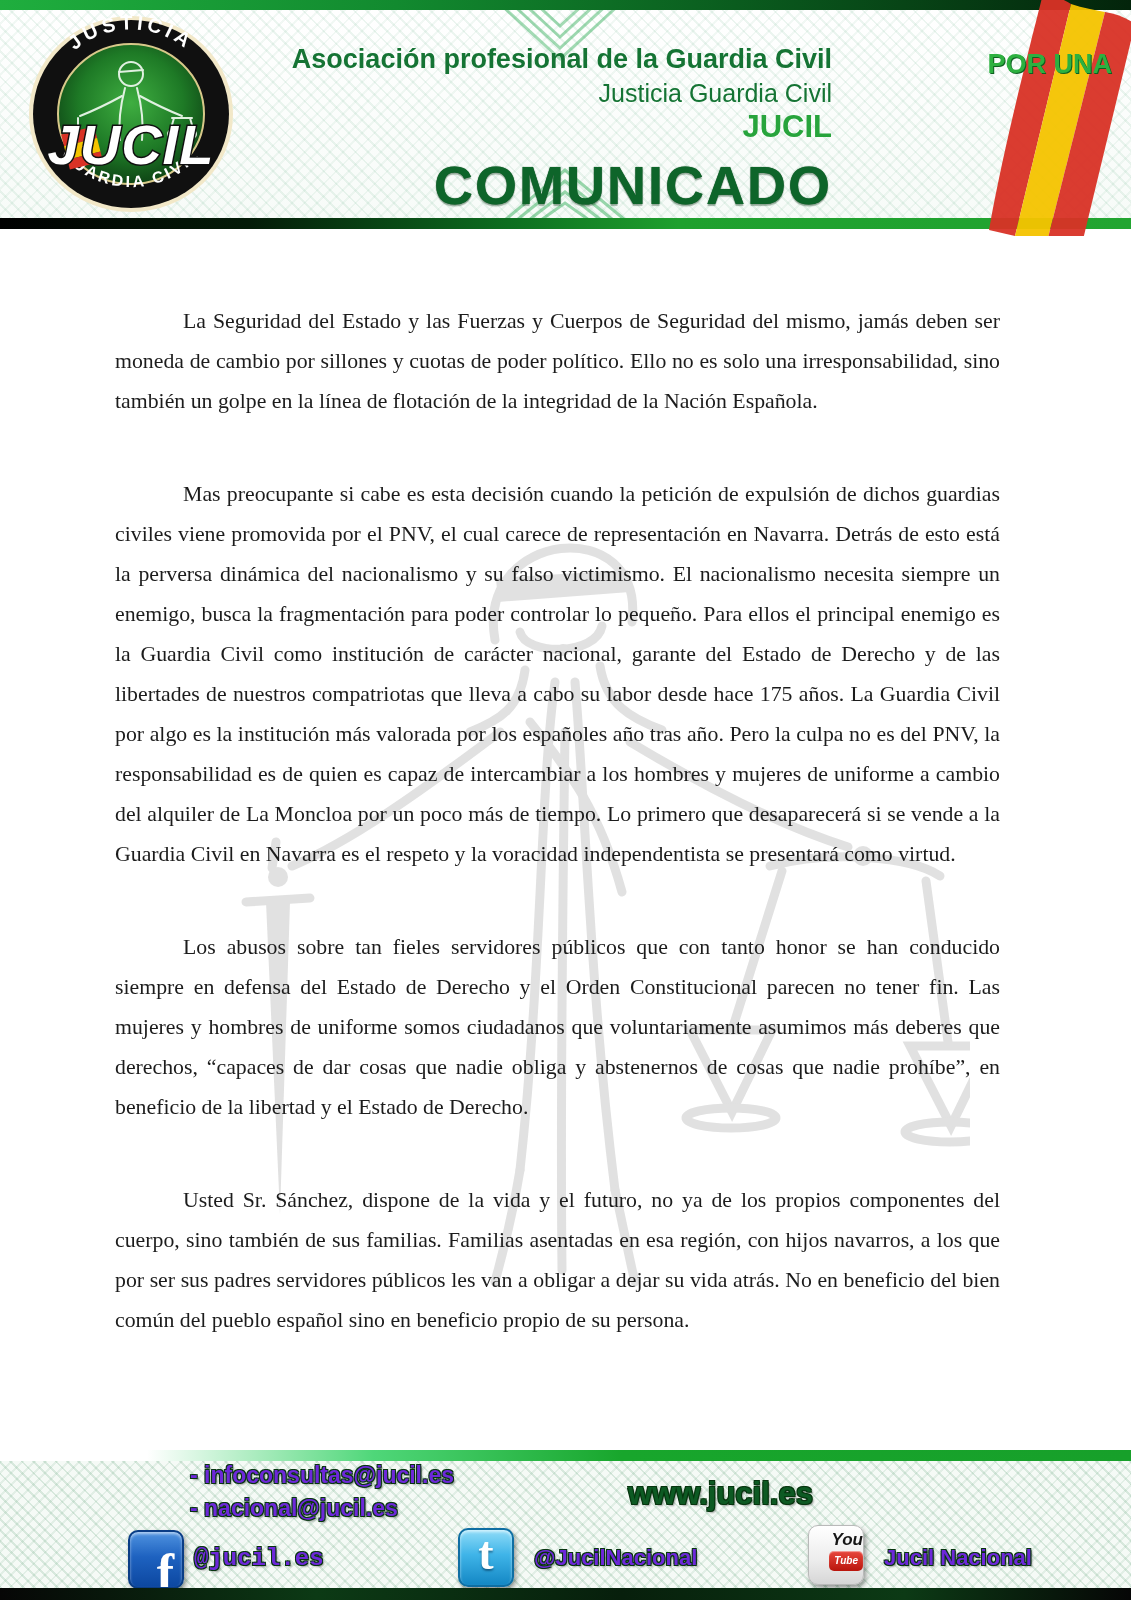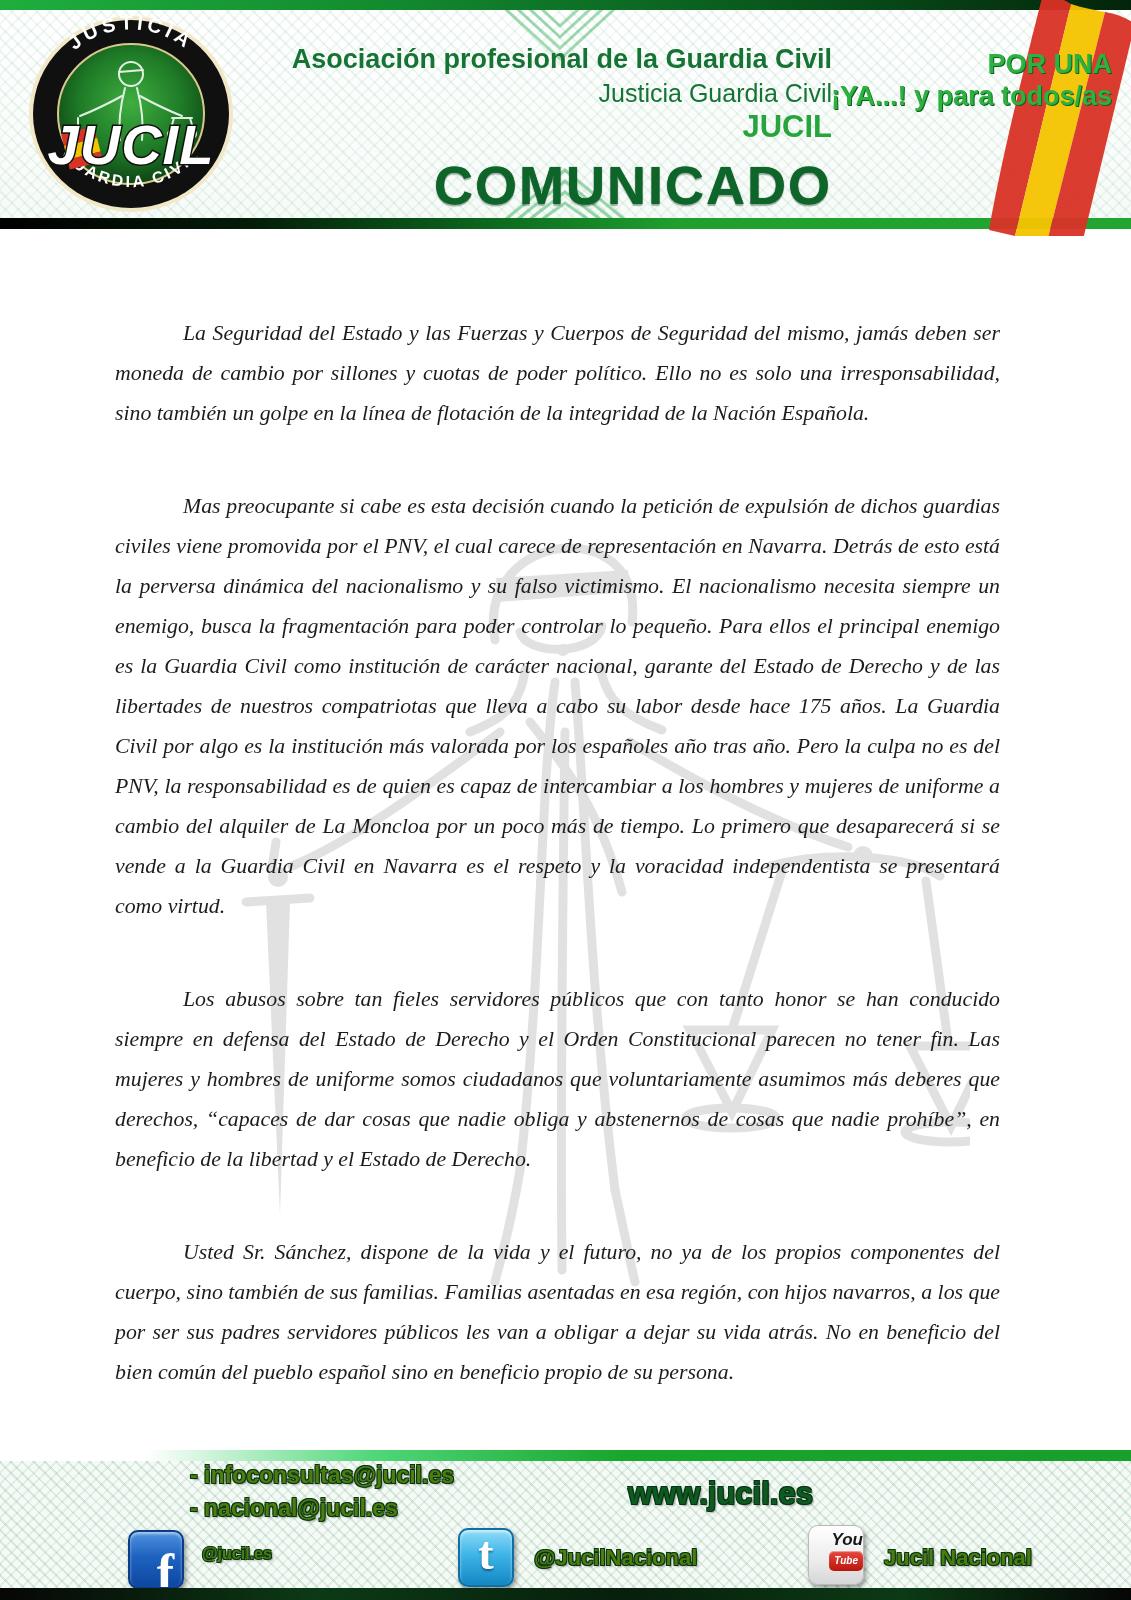--- a/index.html
+++ b/index.html
@@ -54,47 +54,47 @@
     left:0;top:229px;width:1131px;height:1221px;z-index:4;
   }
   .watermark{left:170px;top:240px;width:800px;height:830px;z-index:1;opacity:0.55;}
   .paragraphs{
     position:relative;z-index:2;
     padding:72px 131px 0 115px;
     font-family:"Liberation Serif",serif;
     font-size:21.8px;line-height:40px;color:#1c1c1c;
     text-align:justify;
   }
-  .paragraphs p{margin:12px 0 53px 0;text-indent:68px;font-style:italic;}
+  .paragraphs p{margin:0 0 53px 0;text-indent:68px;}
 
   
   .footer{left:0;top:1450px;width:1131px;height:150px;z-index:5;}
   .footer-green-bar{
     left:0;top:0;width:1131px;height:11px;
     background:linear-gradient(90deg,#ffffff 0%,#ffffff 13%,#4fd779 33%,#18a62c 55%,#17a02a 100%);
   }
   .footer-pattern{
     left:0;top:11px;width:1131px;height:127px;
     background:
       repeating-linear-gradient(45deg, rgba(60,140,90,0.16) 0 2px, transparent 2px 8px),
       repeating-linear-gradient(-45deg, rgba(60,140,90,0.10) 0 2px, transparent 2px 8px),
       #f5faf6;
   }
   .footer-bottom-bar{
     left:0;top:138px;width:1131px;height:12px;
     background:linear-gradient(90deg,#060606 0%,#0c3a15 28%,#071f0c 55%,#0c3a15 80%,#060606 100%);
   }
   .green-emboss{
-    font-weight:700;color:#4d7c0f;
+    font-weight:700;color:#6d28d9;
     text-shadow:1px 1px 0 #07350f,-1px 1px 0 #07350f,1px -1px 0 #07350f,-1px -1px 0 #07350f,2px 2px 2px rgba(0,0,0,0.35);
   }
   .email-line1{left:190px;top:12px;font-size:23px;}
   .email-line2{left:190px;top:45px;font-size:23px;}
   .website{left:628px;top:26px;font-size:31px;color:#0d5a23;}
-  .fb-label{left:202px;top:95px;font-size:16px;}
+  .fb-label{left:194px;top:95px;font-size:24px;font-family:Liberation Mono, monospace;}
   .tw-label{left:534px;top:95px;font-size:22px;}
   .yt-label{left:884px;top:95px;font-size:22px;}
 
   .fb-icon{
     left:128px;top:80px;width:52px;height:55px;border-radius:10px;
     background:linear-gradient(180deg,#4f93e0 0%,#1e62c0 45%,#0c47a0 100%);
     border:2px solid #0a3d85;
     box-shadow:2px 3px 5px rgba(0,0,0,0.4), inset 0 2px 3px rgba(255,255,255,0.55);
     overflow:hidden;
   }
@@ -194,21 +194,20 @@
 
   <div class="abs header-center">
     <div class="assoc-line">Asociación profesional de la Guardia Civil</div>
     <div class="subtitle-line">Justicia Guardia Civil</div>
     <div class="acronym-line">JUCIL</div>
     <div class="comunicado-line">COMUNICADO</div>
   </div>
 
   <div class="abs slogan">
     <div class="slogan-l1">POR UNA</div>
-    <div class="slogan-l3">¡YA...! y para todos/as</div>
   </div>
 
   <svg class="abs flag-brush" viewBox="0 0 150 236">
     <g opacity="0.95">
       <path d="M 62,-6 C 75,-4 84,0 90,4 L 34,236 L 8,230 C 20,160 45,60 62,-6 Z" fill="#d93226"></path>
       <path d="M 90,4 C 102,8 114,10 124,12 L 66,242 L 34,236 Z" fill="#f5c400"></path>
       <path d="M 124,12 C 136,14 146,18 154,24 L 100,248 L 66,242 Z" fill="#d93226"></path>
     </g>
   </svg>
 

